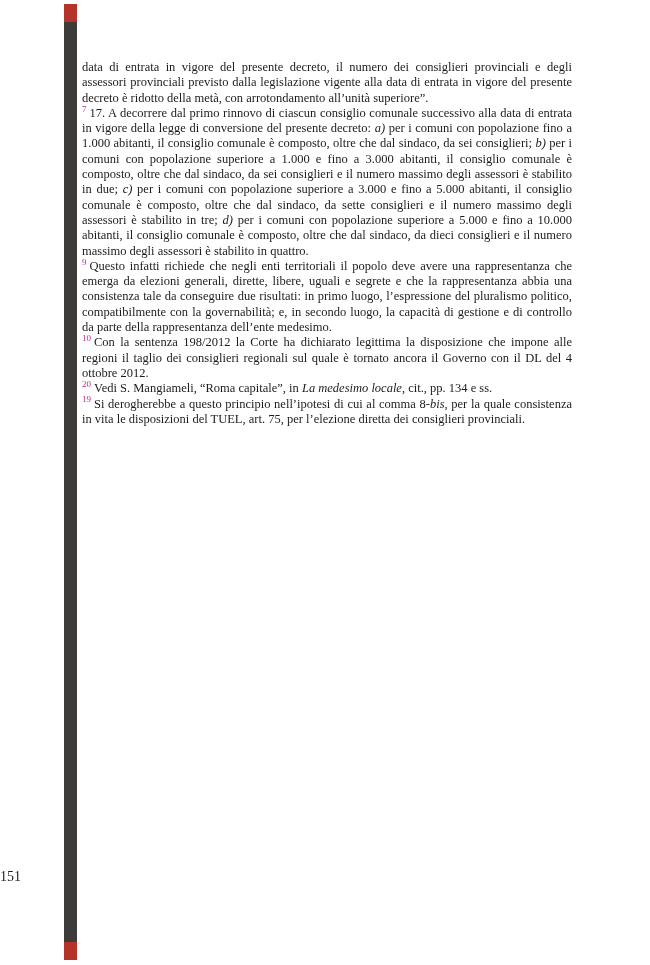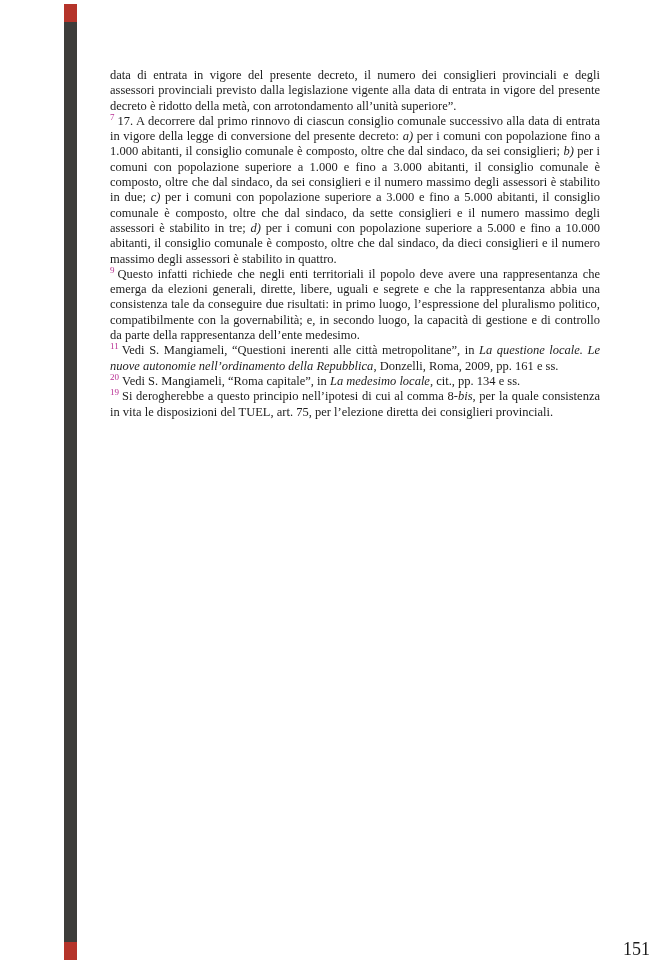--- a/index.html
+++ b/index.html
@@ -38,56 +38,55 @@
   .gutter::after {
     content: "";
     position: absolute;
     bottom: 0; left: 0;
     width: 100%; height: 18px;
     background: var(--gutter-red);
   }
   .text-block {
     position: absolute;
     left: 82px;
-    top: 68px;
+    top: 60px;
     width: 490px;
     font-size: 12.5px;
     line-height: 15.3px;
     text-align: justify;
     color: var(--text);
-    margin-left: 28px;
   }
   .fn { margin: 0; }
   .fn-num {
     color: var(--footnote-marker);
     font-size: 9px;
     line-height: 0;
     vertical-align: super;
     margin-right: 3px;
     font-weight: 400;
   }
   .fn-num:empty { margin-right: 0; display: none; }
   .it { font-style: italic; }
   .page-number {
     position: absolute;
     left: 0;
     right: 0;
-    top: 939px;
-    text-align: right;
-    font-size: 18px;
+    top: 869px;
+    text-align: left;
+    font-size: 14px;
     color: var(--text);
   }
 </style>
 </head>
 <body>
 
 <div class="gutter"></div>
 
 <div class="text-block">
   <p class="fn"><span><span>data di entrata in vigore del presente decreto, il numero dei consiglieri provinciali e degli assessori provinciali previsto dalla legislazione vigente alla data di entrata in vigore del presente decreto è ridotto della metà, con arrotondamento all’unità superiore”.</span></span></p>
   <p class="fn"><sup class="fn-num">7</sup><span><span>17. A decorrere dal primo rinnovo di ciascun consiglio comunale successivo alla data di entrata in vigore della legge di conversione del presente decreto: </span><span class="it">a)</span><span> per i comuni con popolazione fino a 1.000 abitanti, il consiglio comunale è composto, oltre che dal sindaco, da sei consiglieri; </span><span class="it">b)</span><span> per i comuni con popolazione superiore a 1.000 e fino a 3.000 abitanti, il consiglio comunale è composto, oltre che dal sindaco, da sei consiglieri e il numero massimo degli assessori è stabilito in due; </span><span class="it">c)</span><span> per i comuni con popolazione superiore a 3.000 e fino a 5.000 abitanti, il consiglio comunale è composto, oltre che dal sindaco, da sette consiglieri e il numero massimo degli assessori è stabilito in tre; </span><span class="it">d)</span><span> per i comuni con popolazione superiore a 5.000 e fino a 10.000 abitanti, il consiglio comunale è composto, oltre che dal sindaco, da dieci consiglieri e il numero massimo degli assessori è stabilito in quattro.</span></span></p>
   <p class="fn"><sup class="fn-num">9</sup><span><span>Questo infatti richiede che negli enti territoriali il popolo deve avere una rappresentanza che emerga da elezioni generali, dirette, libere, uguali e segrete e che la rappresentanza abbia una consistenza tale da conseguire due risultati: in primo luogo, l’espressione del pluralismo politico, compatibilmente con la governabilità; e, in secondo luogo, la capacità di gestione e di controllo da parte della rappresentanza dell’ente medesimo.</span></span></p>
-  <p class="fn"><sup class="fn-num">11</sup><span><span>Vedi S. Mangiameli, “Questioni inerenti alle città metropolitane”, in </span><span class="it">La questione locale. Le nuove autonomie nell’ordinamento della Repubblica</span><span>, Donzelli, Roma, 2009, pp. 161 e ss.</span></span></p>
+  <p class="fn"><sup class="fn-num">10</sup><span><span>Con la sentenza 198/2012 la Corte ha dichiarato legittima la disposizione che impone alle regioni il taglio dei consiglieri regionali sul quale è tornato ancora il Governo con il DL del 4 ottobre 2012.</span></span></p>
   <p class="fn"><sup class="fn-num">20</sup><span><span>Vedi S. Mangiameli, “Roma capitale”, in </span><span class="it">La medesimo locale</span><span>, cit., pp. 134 e ss.</span></span></p>
   <p class="fn"><sup class="fn-num">19</sup><span><span>Si derogherebbe a questo principio nell’ipotesi di cui al comma 8-</span><span class="it">bis</span><span>, per la quale consistenza in vita le disposizioni del TUEL, art. 75, per l’elezione diretta dei consiglieri provinciali.</span></span></p>
 </div>
 
 <div class="page-number">151</div>
 
 </body></html>

